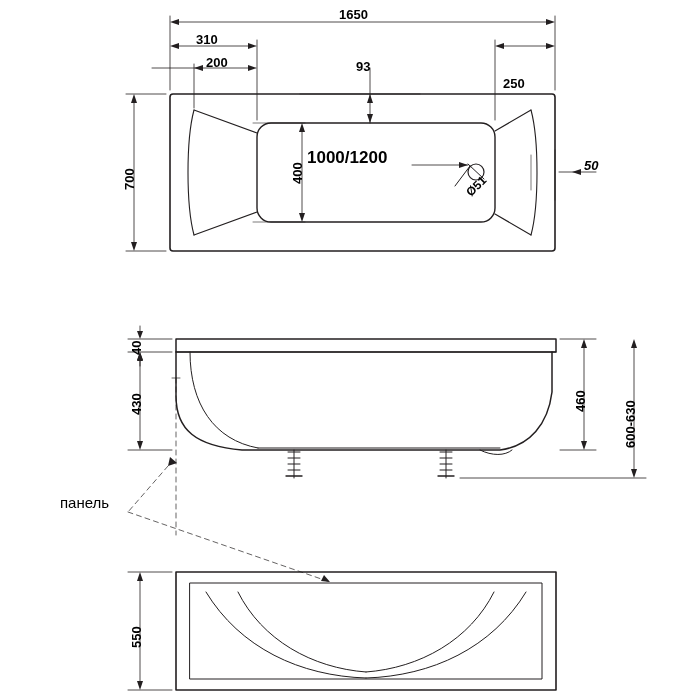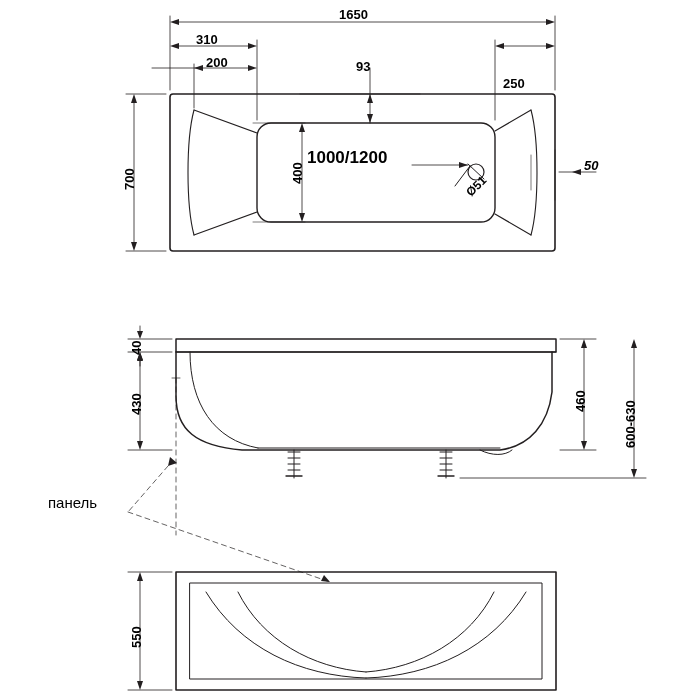--- a/index.html
+++ b/index.html
@@ -238,15 +238,15 @@
   <div class="dim-text rot" style="left:130px; top:355px; transform: rotate(-90deg);">40</div>
 
   <div class="dim-text rot" style="left:130px; top:415px; transform: rotate(-90deg);">430</div>
 
   <div class="dim-text rot" style="left:574px; top:412px; transform: rotate(-90deg);">460</div>
 
   <div class="dim-text rot" style="left:624px; top:448px; transform: rotate(-90deg);">600-630</div>
 
   <div class="dim-text rot" style="left:130px; top:648px; transform: rotate(-90deg);">550</div>
 
-  <div class="label-text" style="left:48px; top:495px;">панель</div>
+  <div class="label-text" style="left:60px; top:495px;">панель</div>
 
 </div>
 
 </body></html>

